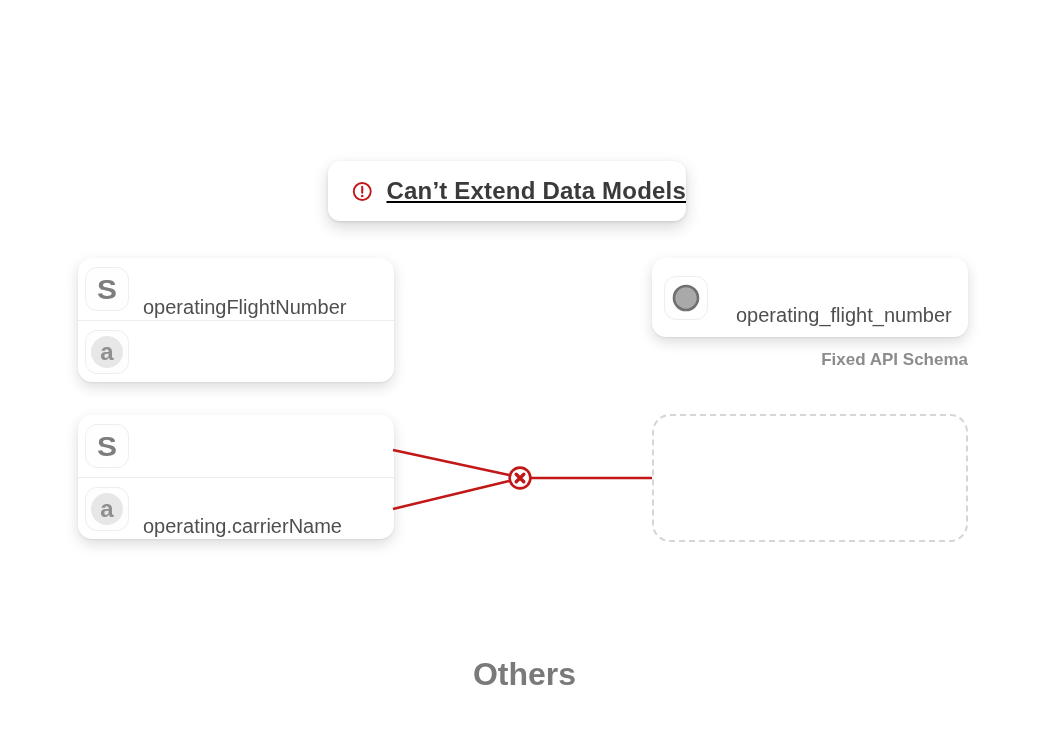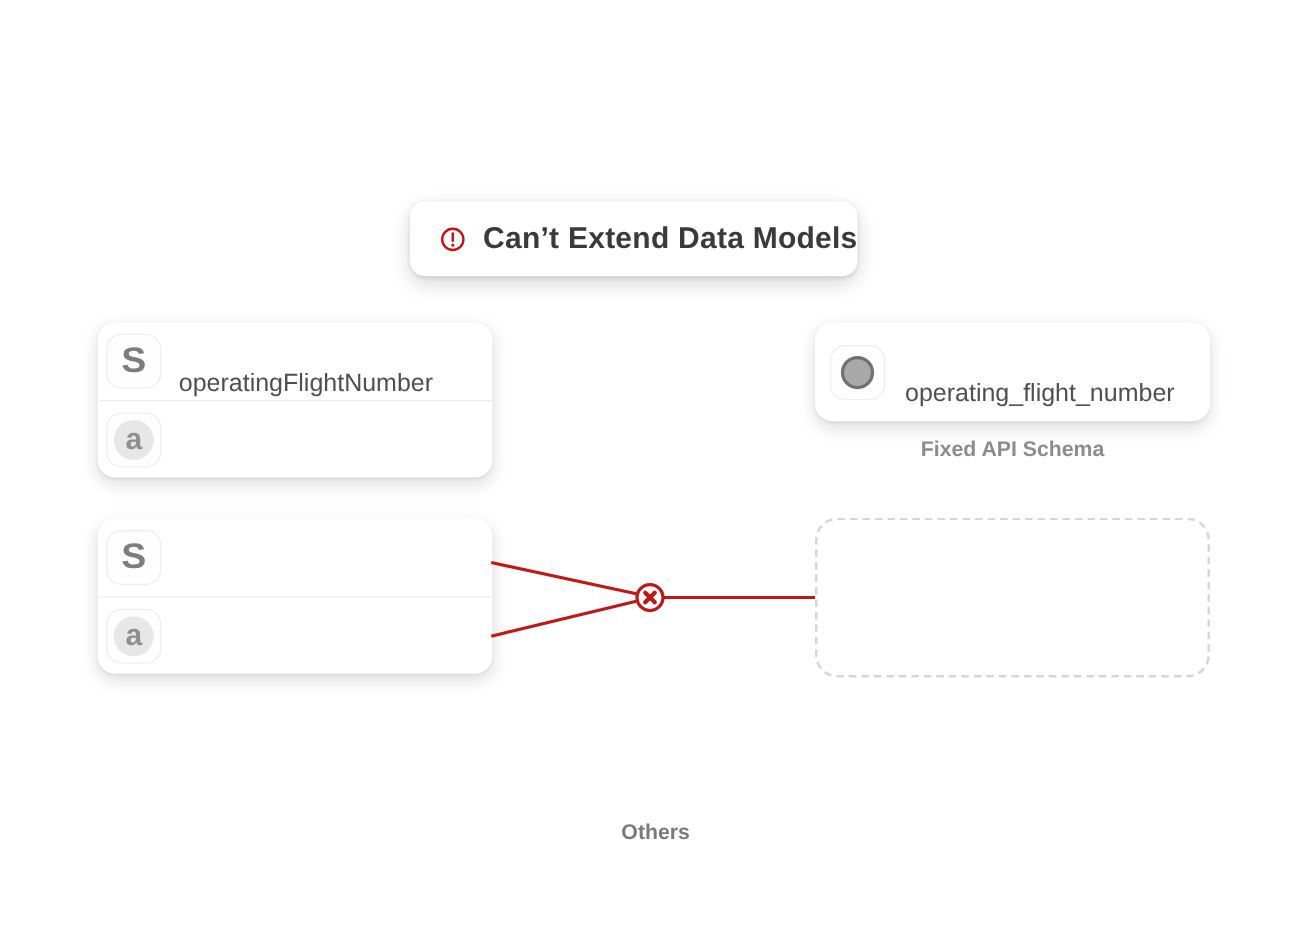--- a/index.html
+++ b/index.html
@@ -21,20 +21,21 @@
     position: absolute;
     left: 328px; top: 161px;
     width: 358px; height: 60px;
     background: #ffffff;
     border-radius: 12px;
     box-shadow: 0 1px 3px rgba(0,0,0,0.10), 0 6px 16px rgba(0,0,0,0.16);
     display: flex;
     align-items: center;
     padding-left: 24px;
     gap: 14px;
+    text-decoration: underline;
   }
   .title-text {
     font-size: 24px;
     font-weight: bold;
     color: #3a3a3a;
     letter-spacing: 0.2px;
     white-space: nowrap;
   }
 
   
@@ -87,27 +88,27 @@
   }
   .row-label {
     font-size: 20px;
     color: #4f4f4f;
     white-space: nowrap;
     margin-top: 36px;
   }
 
   
   .api-card { top: 258px; left: 652px; height: 79px; }
-  .api-card .row { height: 79px; padding-left: 12px; gap: 16px; }
+  .api-card .row { height: 79px; padding-left: 12px; gap: 28px; }
 
   .caption {
     position: absolute;
     left: 652px; top: 350px;
     width: 316px;
-    text-align: center;
+    text-align: right;
     font-size: 17px;
     font-weight: bold;
     color: #8c8c8c;
   }
 
   
   .dashed-box {
     position: absolute;
     left: 652px; top: 414px;
     width: 316px; height: 128px;
@@ -122,21 +123,21 @@
     left: 390px; top: 436px;
     width: 264px; height: 86px;
   }
 
   
   .footer-label {
     position: absolute;
     left: 0; top: 656px;
     width: 1049px;
     text-align: center;
-    font-size: 17px;
+    font-size: 32px;
     font-weight: bold;
     color: #7a7a7a;
   }
 </style>
 </head>
 <body>
 
 <div class="stage">
 
   <div class="title-box">
@@ -169,20 +170,21 @@
       <span class="icon-sq">
         <span class="s-glyph">S</span>
       </span>
     </div>
     <div class="row">
       <span class="icon-sq">
         <span class="a-circle">
           <span class="a-glyph">a</span>
         </span>
       </span>
+      <span class="row-label">operating.carrierName</span>
     </div>
   </div>
 
   <svg class="connector" viewBox="0 0 264 86">
     <line x1="3" y1="14" x2="119" y2="39" stroke="#c11717" stroke-width="2.5"></line>
     <line x1="3" y1="73" x2="119" y2="45" stroke="#c11717" stroke-width="2.5"></line>
     <line x1="140.5" y1="42" x2="262" y2="42" stroke="#c11717" stroke-width="2.5"></line>
     <g>
       <circle cx="130" cy="42" r="10.4" fill="#ffffff" stroke="#c11717" stroke-width="2.6"></circle>
       <line x1="126.2" y1="38.2" x2="133.8" y2="45.8" stroke="#c11717" stroke-width="3.4" stroke-linecap="round"></line>

